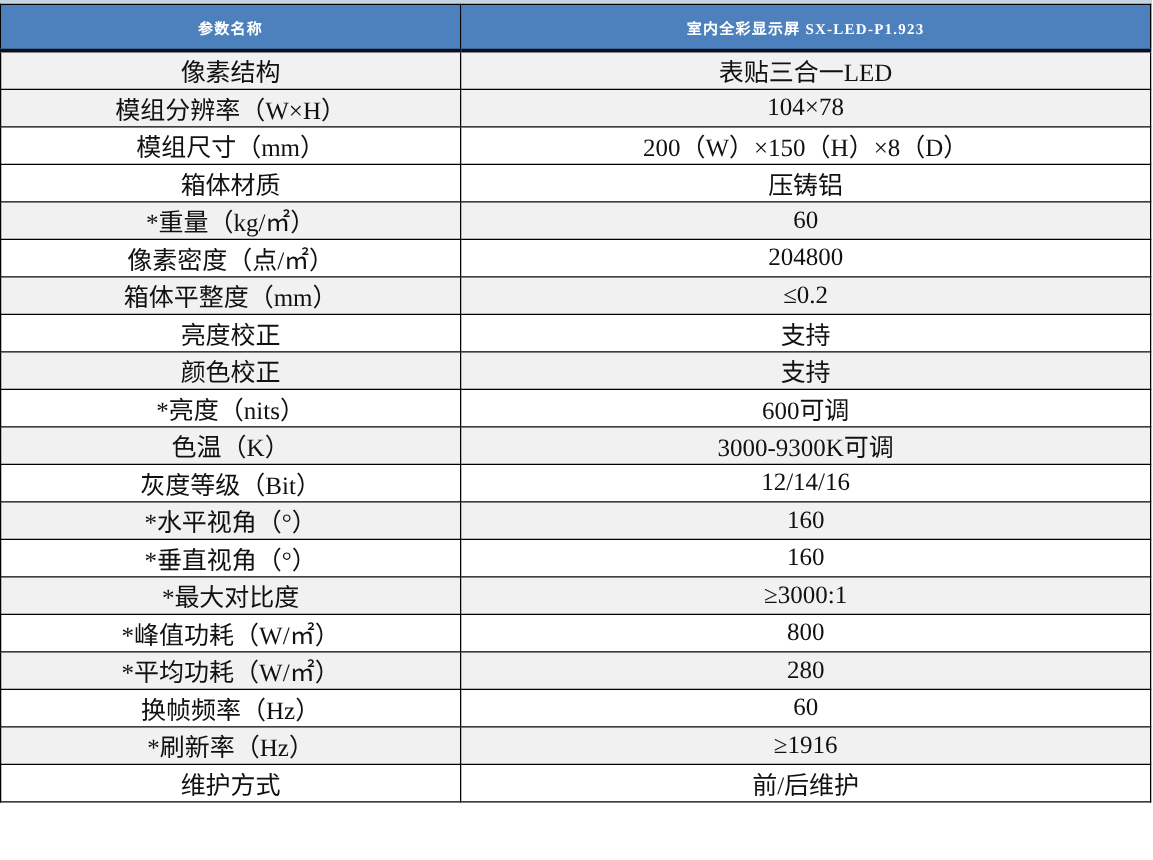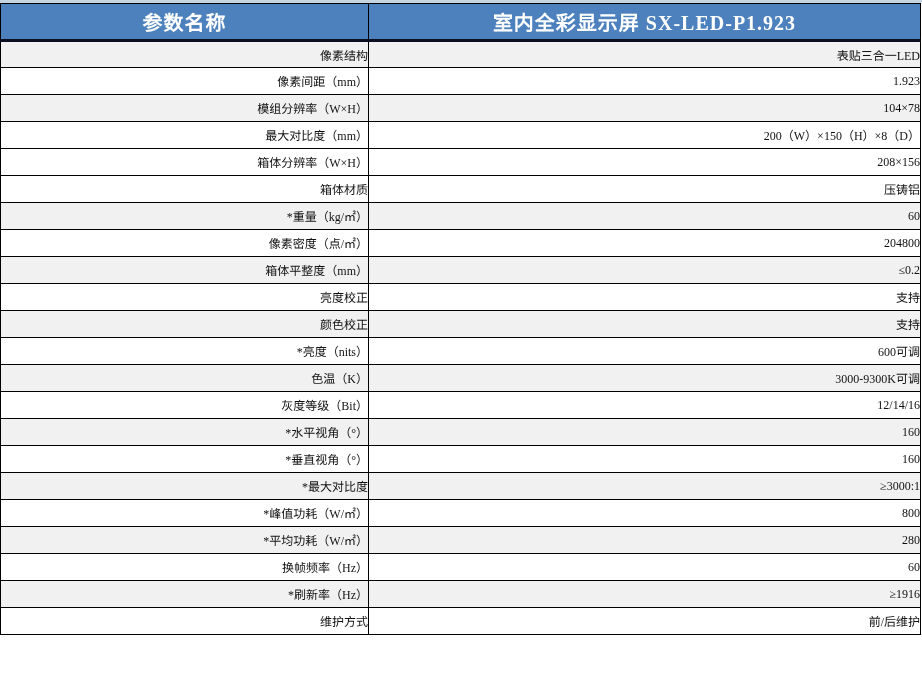--- a/index.html
+++ b/index.html
@@ -33,32 +33,32 @@
     width: 920px;
     color: #111111;
   }
   table.spec-table col.param-col { width: 368px; }
   table.spec-table col.value-col { width: 552px; }
   table.spec-table th {
     height: 37px;
     background: var(--header-bg);
     color: var(--header-text);
     font-weight: bold;
-    font-size: 20px;
+    font-size: 12px;
     letter-spacing: 1px;
     text-align: center;
     vertical-align: middle;
     border: 1px solid var(--border-color);
     border-bottom: 3px solid var(--header-divider);
     padding: 0;
   }
   table.spec-table td {
     height: 27px;
-    font-size: 12px;
-    text-align: right;
+    font-size: 20px;
+    text-align: center;
     vertical-align: middle;
     border: 1px solid var(--border-color);
     background: var(--row-bg);
     padding: 0 0;
     white-space: nowrap;
     overflow: hidden;
   }
   table.spec-table tr.alt td {
     background: var(--alt-row-bg);
   }
@@ -77,35 +77,27 @@
       <tr>
         <th>参数名称</th>
         <th>室内全彩显示屏 SX-LED-P1.923</th>
       </tr>
     </thead>
     <tbody>
         <tr class="alt">
     <td>像素结构</td>
     <td>表贴三合一LED</td>
   </tr>
-        <tr>
-    <td>像素间距（mm）</td>
-    <td>1.923</td>
-  </tr>
         <tr class="alt">
     <td>模组分辨率（W×H）</td>
     <td>104×78</td>
   </tr>
         <tr>
-    <td>最大对比度（mm）</td>
+    <td>模组尺寸（mm）</td>
     <td>200（W）×150（H）×8（D）</td>
-  </tr>
-        <tr>
-    <td>箱体分辨率（W×H）</td>
-    <td>208×156</td>
   </tr>
         <tr>
     <td>箱体材质</td>
     <td>压铸铝</td>
   </tr>
         <tr class="alt">
     <td>*重量（kg/㎡）</td>
     <td>60</td>
   </tr>
         <tr>

